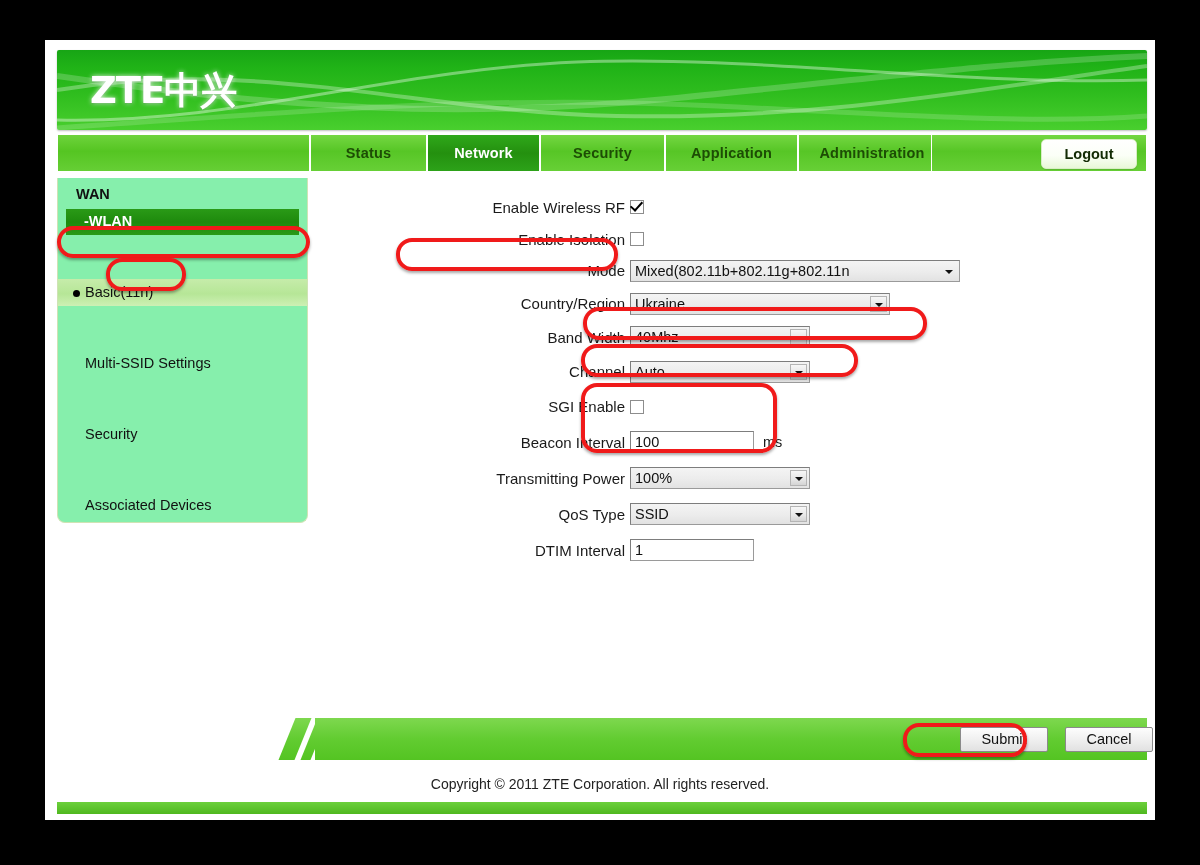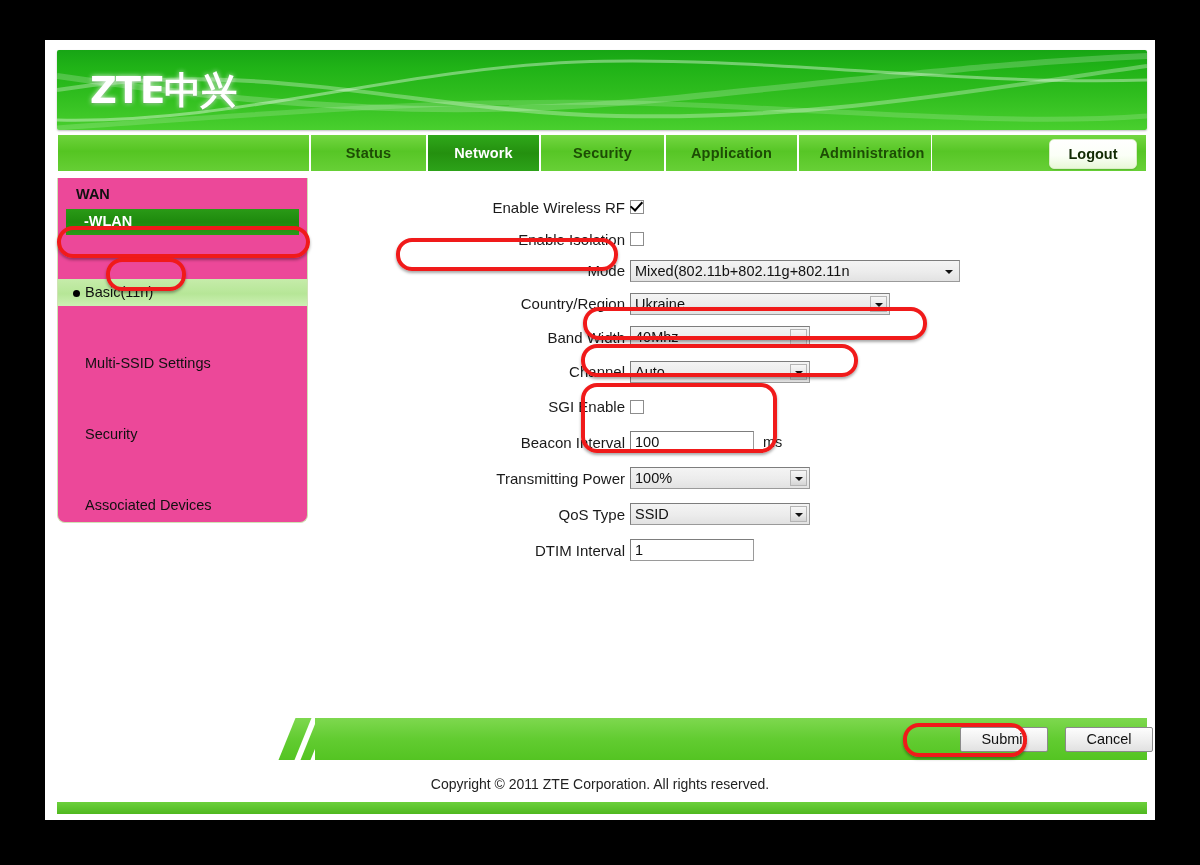--- a/index.html
+++ b/index.html
@@ -82,39 +82,39 @@
   #nav-right-filler {
     position: absolute;
     right: 0; top: 0;
     width: 216px; height: 38px;
     background: linear-gradient(180deg, #74d742 0%, #57c626 45%, #67d036 100%);
     border: 1px solid #ffffff;
   }
   #logout-button {
     position: absolute;
     right: 10px; top: 5px;
-    width: 88px; height: 30px;
+    width: 96px; height: 30px;
     background: linear-gradient(180deg, #ffffff 0%, #fbfff7 55%, #e8f8d8 100%);
     border: 1px solid #d8eec4;
     border-radius: 5px;
     color: #122b04;
     font-size: 14.5px;
     font-weight: bold;
     line-height: 28px;
     text-align: center;
     cursor: pointer;
     box-shadow: 0 1px 1px rgba(0,0,0,.12);
   }
 
   
   #sidebar {
     position: absolute;
     left: 12px; top: 138px;
     width: 251px; height: 345px;
-    background: #ec4899;
+    background: #86efac;
     border: 1px solid #cfe3b4;
     border-top: none;
     border-radius: 0 0 8px 8px;
     overflow: hidden;
   }
   #sidebar-top-strip {
     position: absolute;
     left: 12px; top: 138px;
     width: 251px; height: 12px;
     background: linear-gradient(180deg, #74d742 0%, #5cc92a 100%);

